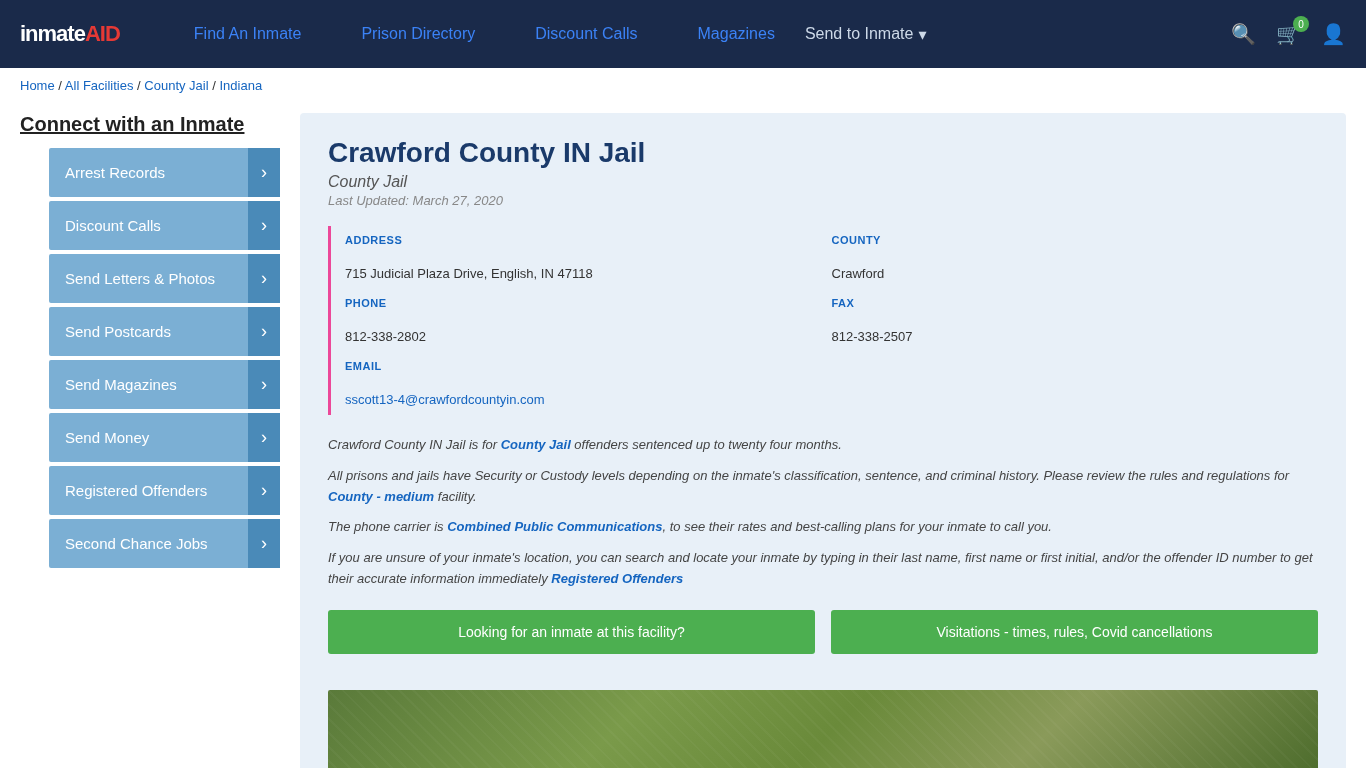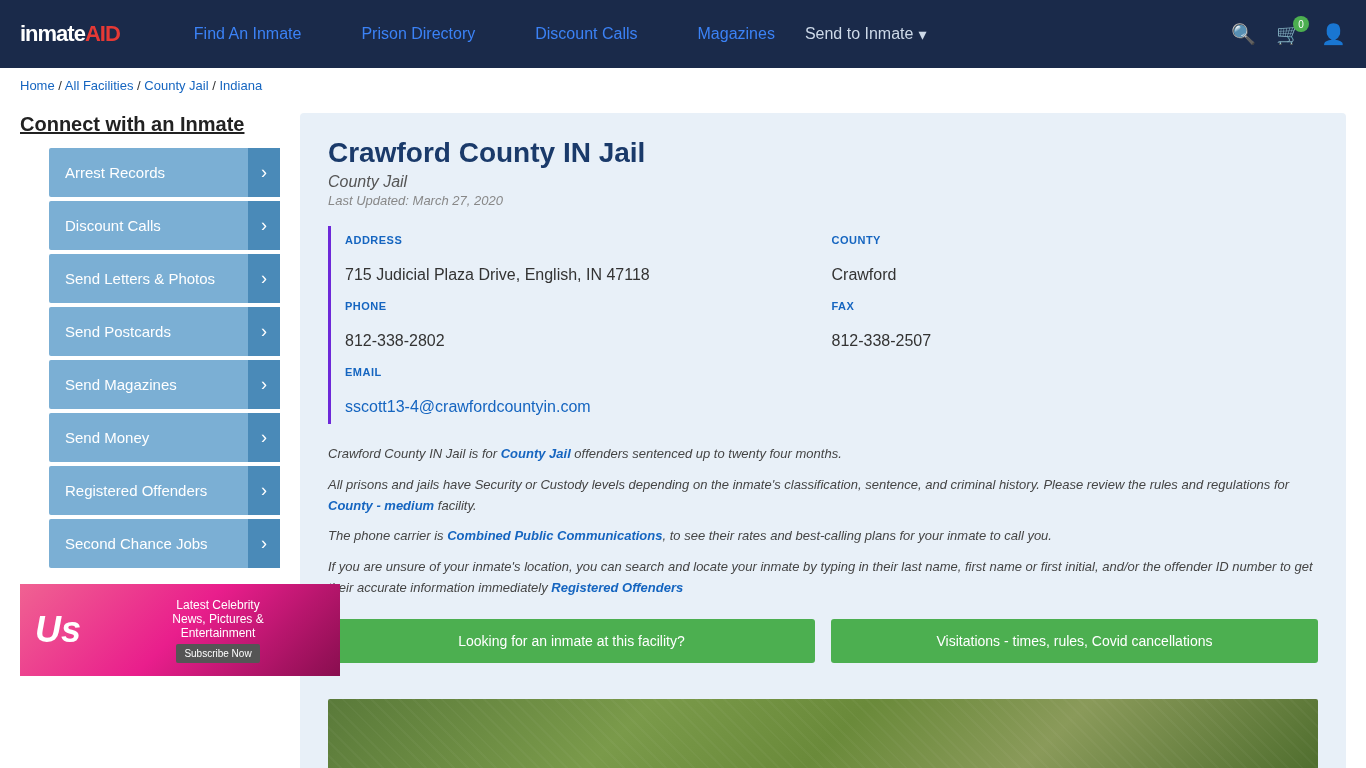--- a/index.html
+++ b/index.html
@@ -189,37 +189,37 @@
     .last-updated {
       font-size: 13px;
       color: #888;
       font-style: italic;
       margin-bottom: 18px;
     }
     .info-grid {
       display: grid;
       grid-template-columns: 1fr 1fr;
       gap: 0;
-      border-left: 3px solid #6d28d9;
+      border-left: 3px solid #ec4899;
       padding-left: 14px;
       margin-bottom: 20px;
     }
     .info-block {
       padding: 8px 0;
     }
     .info-label {
       font-size: 11px;
       color: #1565c0;
       font-weight: bold;
       letter-spacing: 0.5px;
       text-transform: uppercase;
       margin-bottom: 3px;
     }
     .info-value {
-      font-size: 16px;
+      font-size: 13px;
       color: #333;
       margin-top: 20px;
     }
     .info-block.full-width {
       grid-column: 1 / -1;
     }
     .description-text {
       font-size: 13px;
       color: #444;
       line-height: 1.6;
@@ -342,29 +342,20 @@
     </div>
     <div class="sidebar-item">
       <span>Registered Offenders</span>
       <span class="chevron">›</span>
     </div>
     <div class="sidebar-item">
       <span>Second Chance Jobs</span>
       <span class="chevron">›</span>
     </div>
 
-    <div class="ad-banner">
-      <div class="ad-logo">Us</div>
-      <div class="ad-text">
-        <div>Latest Celebrity</div>
-        <div>News, Pictures &amp;</div>
-        <div>Entertainment</div>
-        <div class="ad-subscribe">Subscribe Now</div>
-      </div>
-    </div>
   </aside>
 
   <main class="content-panel">
     <h1 class="facility-title">Crawford County IN Jail</h1>
     <div class="facility-type">County Jail</div>
     <div class="last-updated">Last Updated: March 27, 2020</div>
 
     <div class="info-grid">
       <div class="info-block">
         <div class="info-label">ADDRESS</div>

